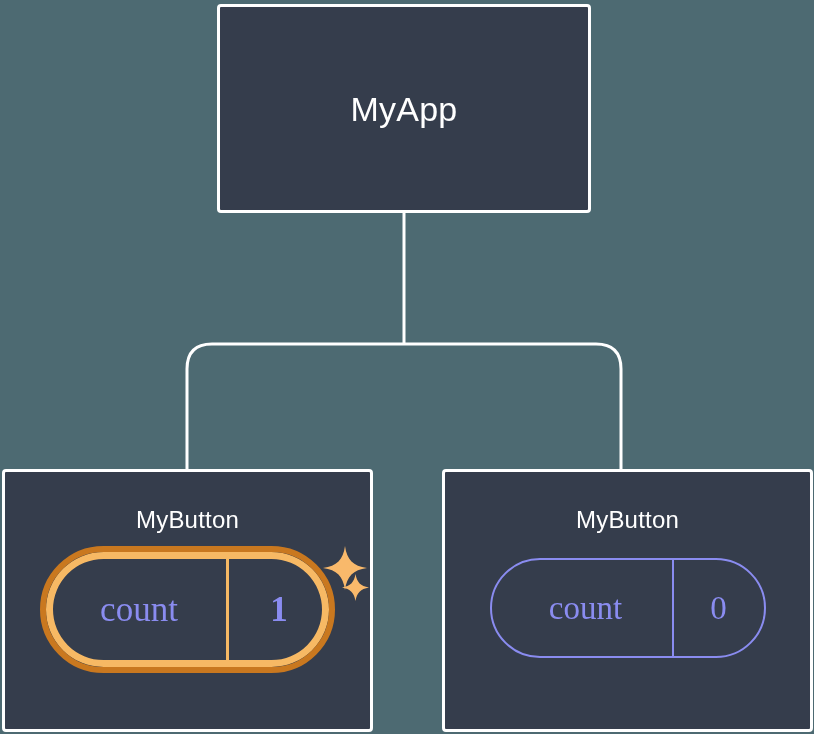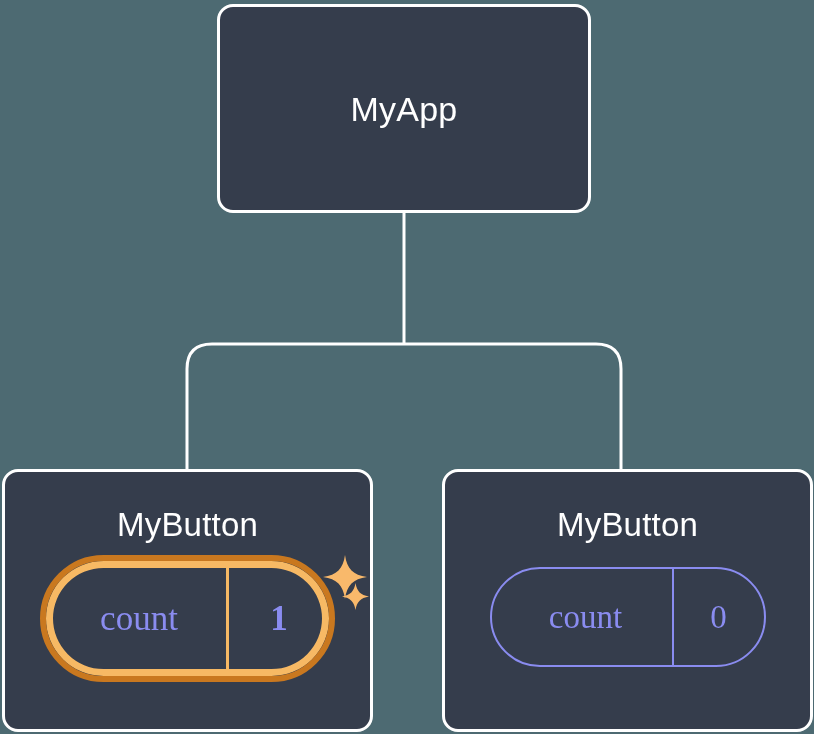--- a/index.html
+++ b/index.html
@@ -27,21 +27,21 @@
     height: 734px;
     pointer-events: none;
   }
 
   
   .node {
     position: absolute;
     box-sizing: border-box;
     background: #353d4c;
     border: 3px solid #ffffff;
-    border-radius: 16px;
+    border-radius: 4px;
     display: flex;
     flex-direction: column;
     align-items: center;
   }
   .node-root {
     left: 217px;
     top: 4px;
     width: 374px;
     height: 209px;
     justify-content: center;
@@ -64,21 +64,21 @@
   .node-title {
     color: #ffffff;
     font-size: 34px;
     font-weight: 400;
     letter-spacing: 0.2px;
     line-height: 1;
     white-space: nowrap;
   }
   .node-child-left .node-title,
   .node-child-right .node-title {
-    font-size: 33px;
+    font-size: 24px;
   }
 
   
   .pill-wrap {
     position: relative;
     margin-top: 26px;
     font-family: Liberation Serif, serif;
   }
   .pill {
     box-sizing: border-box;

